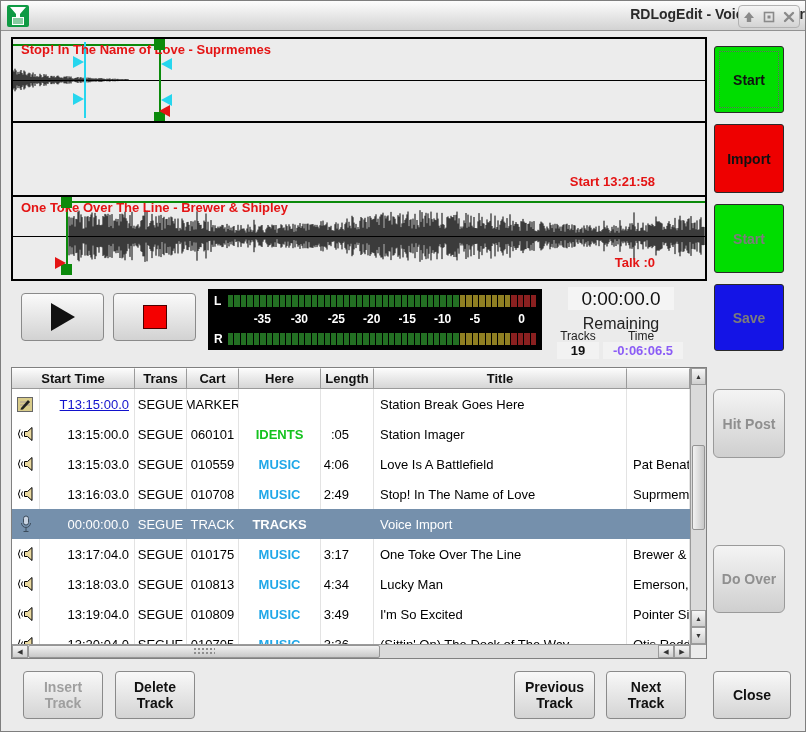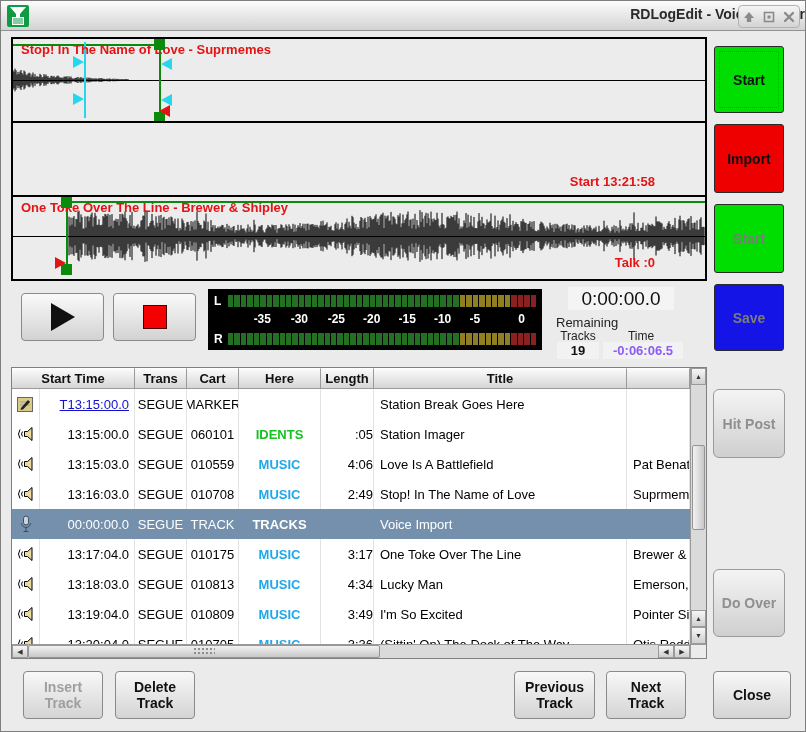--- a/index.html
+++ b/index.html
@@ -45,21 +45,21 @@
   .msegs{flex:1;display:flex;gap:1px;height:12px;}
   .msegs i{flex:1;}
   .msegs i.g{background:#237023;}
   .msegs i.y{background:#8f7f22;}
   .msegs i.r{background:#8a2020;}
   .mscale{position:relative;height:15px;}
   .mtick{position:absolute;top:0;transform:translateX(-50%);color:#fff;font-size:12px;font-weight:bold;}
   
   .elapsed{position:absolute;left:567px;top:286px;width:106px;height:23px;background:#f4f4f4;
     font-size:19px;color:#111;text-align:center;line-height:23px;}
-  .remlbl{position:absolute;left:555px;top:314px;width:130px;font-size:13px;color:#222;}
+  .remlbl{position:absolute;left:555px;top:314px;width:130px;text-align:center;font-size:16px;color:#222;}
   .colhd{position:absolute;top:328px;font-size:12px;color:#222;text-align:center;}
   .valbox{position:absolute;top:341px;height:17px;background:#f2f2f2;font-size:13px;font-weight:bold;
     text-align:center;line-height:17px;}
   
   .sidebtn{position:absolute;left:713px;width:70px;border:1px solid #2a2a2a;border-radius:3px;
     display:flex;align-items:center;justify-content:center;font-size:14px;font-weight:bold;color:#111;cursor:default;}
   .sidebtn.focus{outline:1px dotted #666;outline-offset:-6px;}
   .sidebtn.dis{color:#7c7c7c;}
   .graybtn{position:absolute;left:712px;width:72px;border:1px solid #9a9a9a;border-radius:6px;
     background:linear-gradient(#f4f4f4,#cfcfcf);display:flex;align-items:center;justify-content:center;
@@ -72,21 +72,21 @@
   .hcell{background:linear-gradient(#fbfbfb,#d6d6d6);border-right:1px solid #9a9a9a;border-bottom:1px solid #9a9a9a;
     border-top:1px solid #fff;font-size:13px;font-weight:bold;color:#111;display:flex;align-items:center;justify-content:center;}
   .tbody{flex:1;overflow:hidden;background:#fff;}
   .trow{height:30px;display:grid;grid-template-columns:28px 95px 52px 52px 82px 53px 253px 1fr;align-items:center;
     font-size:13px;color:#000;cursor:default;}
   .trow .c{height:30px;display:flex;align-items:center;border-right:1px solid #e3e3e3;overflow:hidden;white-space:nowrap;}
   .trow .ic{justify-content:center;}
   .trow .start{justify-content:flex-end;padding-right:5px;}
   .trow .mid{justify-content:center;}
   .trow .grp{justify-content:center;font-weight:bold;}
-  .trow .len{justify-content:flex-end;padding-right:0;}
+  .trow .len{justify-content:flex-end;padding-right:24px;}
   .trow .ttl,.trow .art{padding-left:6px;}
   .trow .blue{color:#1212cc;text-decoration:underline;}
   .trow.selected{background:#7590ac;color:#fff;}
   .trow.selected .c{border-right-color:transparent;}
   
   .vscroll{width:16px;display:flex;flex-direction:column;background:#e4e4e4;border-left:1px solid #9a9a9a;}
   .sbtn{height:17px;background:linear-gradient(#f6f6f6,#cfcfcf);border:1px solid #9a9a9a;
     display:flex;align-items:center;justify-content:center;font-size:7px;color:#333;}
   .strack{flex:1;position:relative;background:#dadada;}
   .sthumb{position:absolute;left:1px;right:1px;top:60px;height:85px;background:linear-gradient(90deg,#f2f2f2,#c8c8c8);
@@ -303,21 +303,21 @@
   <div class="colhd" style="left:551px;width:52px">Tracks</div>
   <div class="colhd" style="left:612px;width:56px">Time</div>
   <div class="valbox" style="left:556px;width:42px;color:#111">19</div>
   <div class="valbox" style="left:602px;width:80px;color:#8b5cf6">-0:06:06.5</div>
 
   <div class="sidebtn focus" style="top:45px;height:67px;background:#00dd00">Start</div>
   <div class="sidebtn" style="top:123px;height:69px;background:#ee0000">Import</div>
   <div class="sidebtn dis" style="top:203px;height:69px;background:#00dd00">Start</div>
   <div class="sidebtn dis" style="top:283px;height:67px;background:#1414e6">Save</div>
   <div class="graybtn" style="top:388px;height:69px">Hit Post</div>
-  <div class="graybtn" style="top:568px;height:68px">Do Over</div>
+  <div class="graybtn" style="top:544px;height:68px">Do Over</div>
 
   <div class="tableframe">
     <div class="tmain">
       <div class="thead">
           <div class="hcell">Start Time</div>
           <div class="hcell">Trans</div>
           <div class="hcell">Cart</div>
           <div class="hcell">Here</div>
           <div class="hcell">Length</div>
           <div class="hcell">Title</div>

